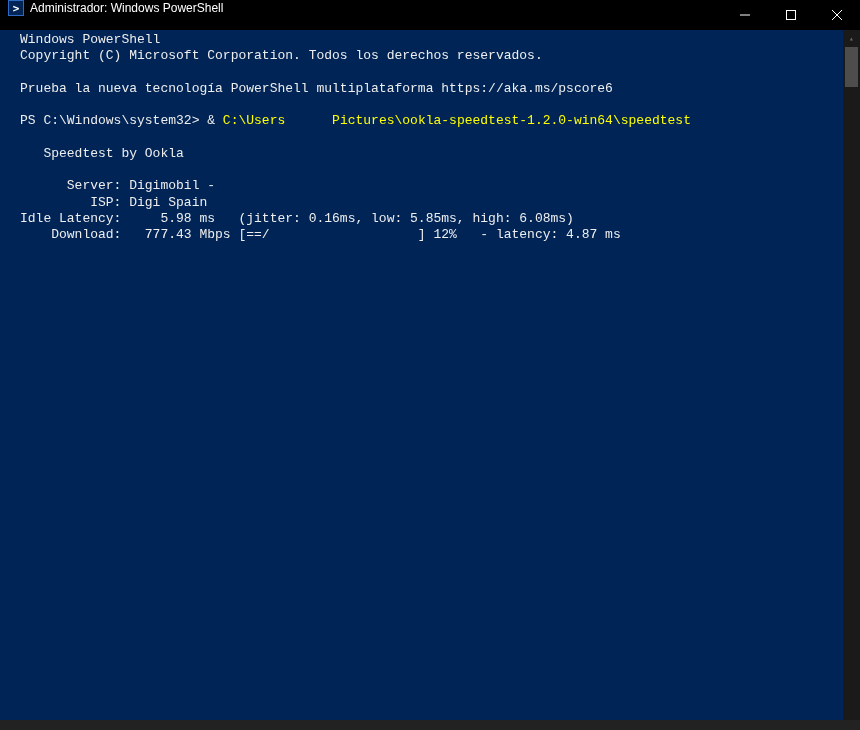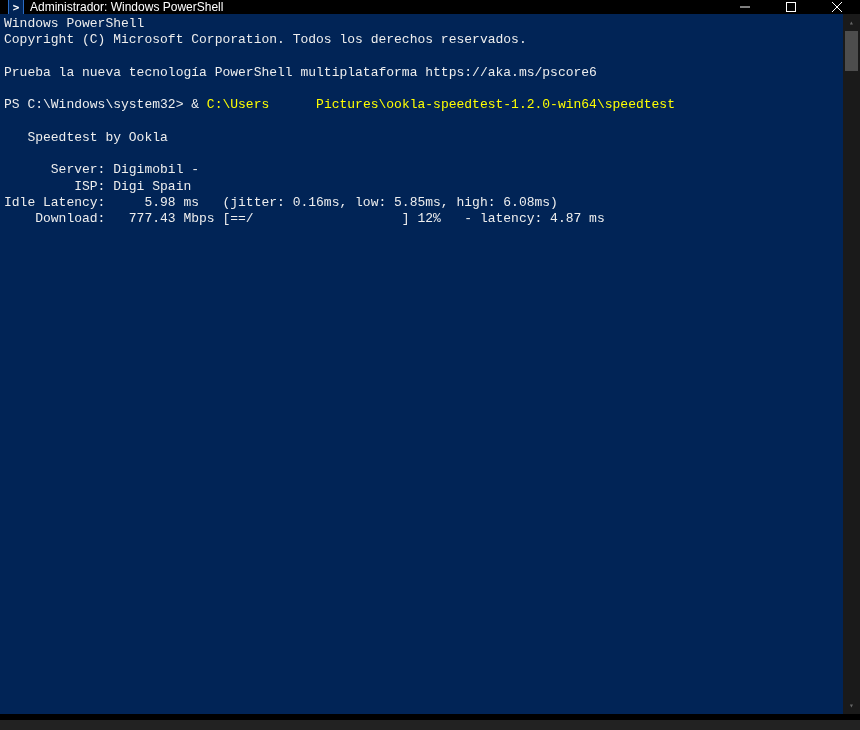--- a/index.html
+++ b/index.html
@@ -9,24 +9,24 @@
     }
     body {
       width: 860px;
       height: 730px;
       background: #000;
       font-family: Consolas, 'Courier New', monospace;
       font-size: 14px;
       overflow: hidden;
     }
     .titlebar {
-      height: 14px;
+      height: 30px;
       background: #000;
       display: flex;
-      align-items: center;
+      align-items: flex-start;
       justify-content: space-between;
       color: #fff;
       font-family: 'Segoe UI', Tahoma, sans-serif;
       font-size: 12px;
     }
     .titlebar-left {
       display: flex;
       align-items: center;
       gap: 6px;
       padding-left: 8px;
@@ -65,21 +65,21 @@
       height: 10px;
     }
     .terminal-wrapper {
       display: flex;
       height: calc(100% - 30px);
     }
     .terminal {
       flex: 1;
       background: #012456;
       color: #cccccc;
-      padding: 2px 4px;
+      padding: 2px 20px;
       white-space: pre;
       line-height: 1.25;
       font-size: 13px;
       overflow: hidden;
     }
     .scrollbar {
       width: 17px;
       background: #1a1a1a;
       position: relative;
     }

